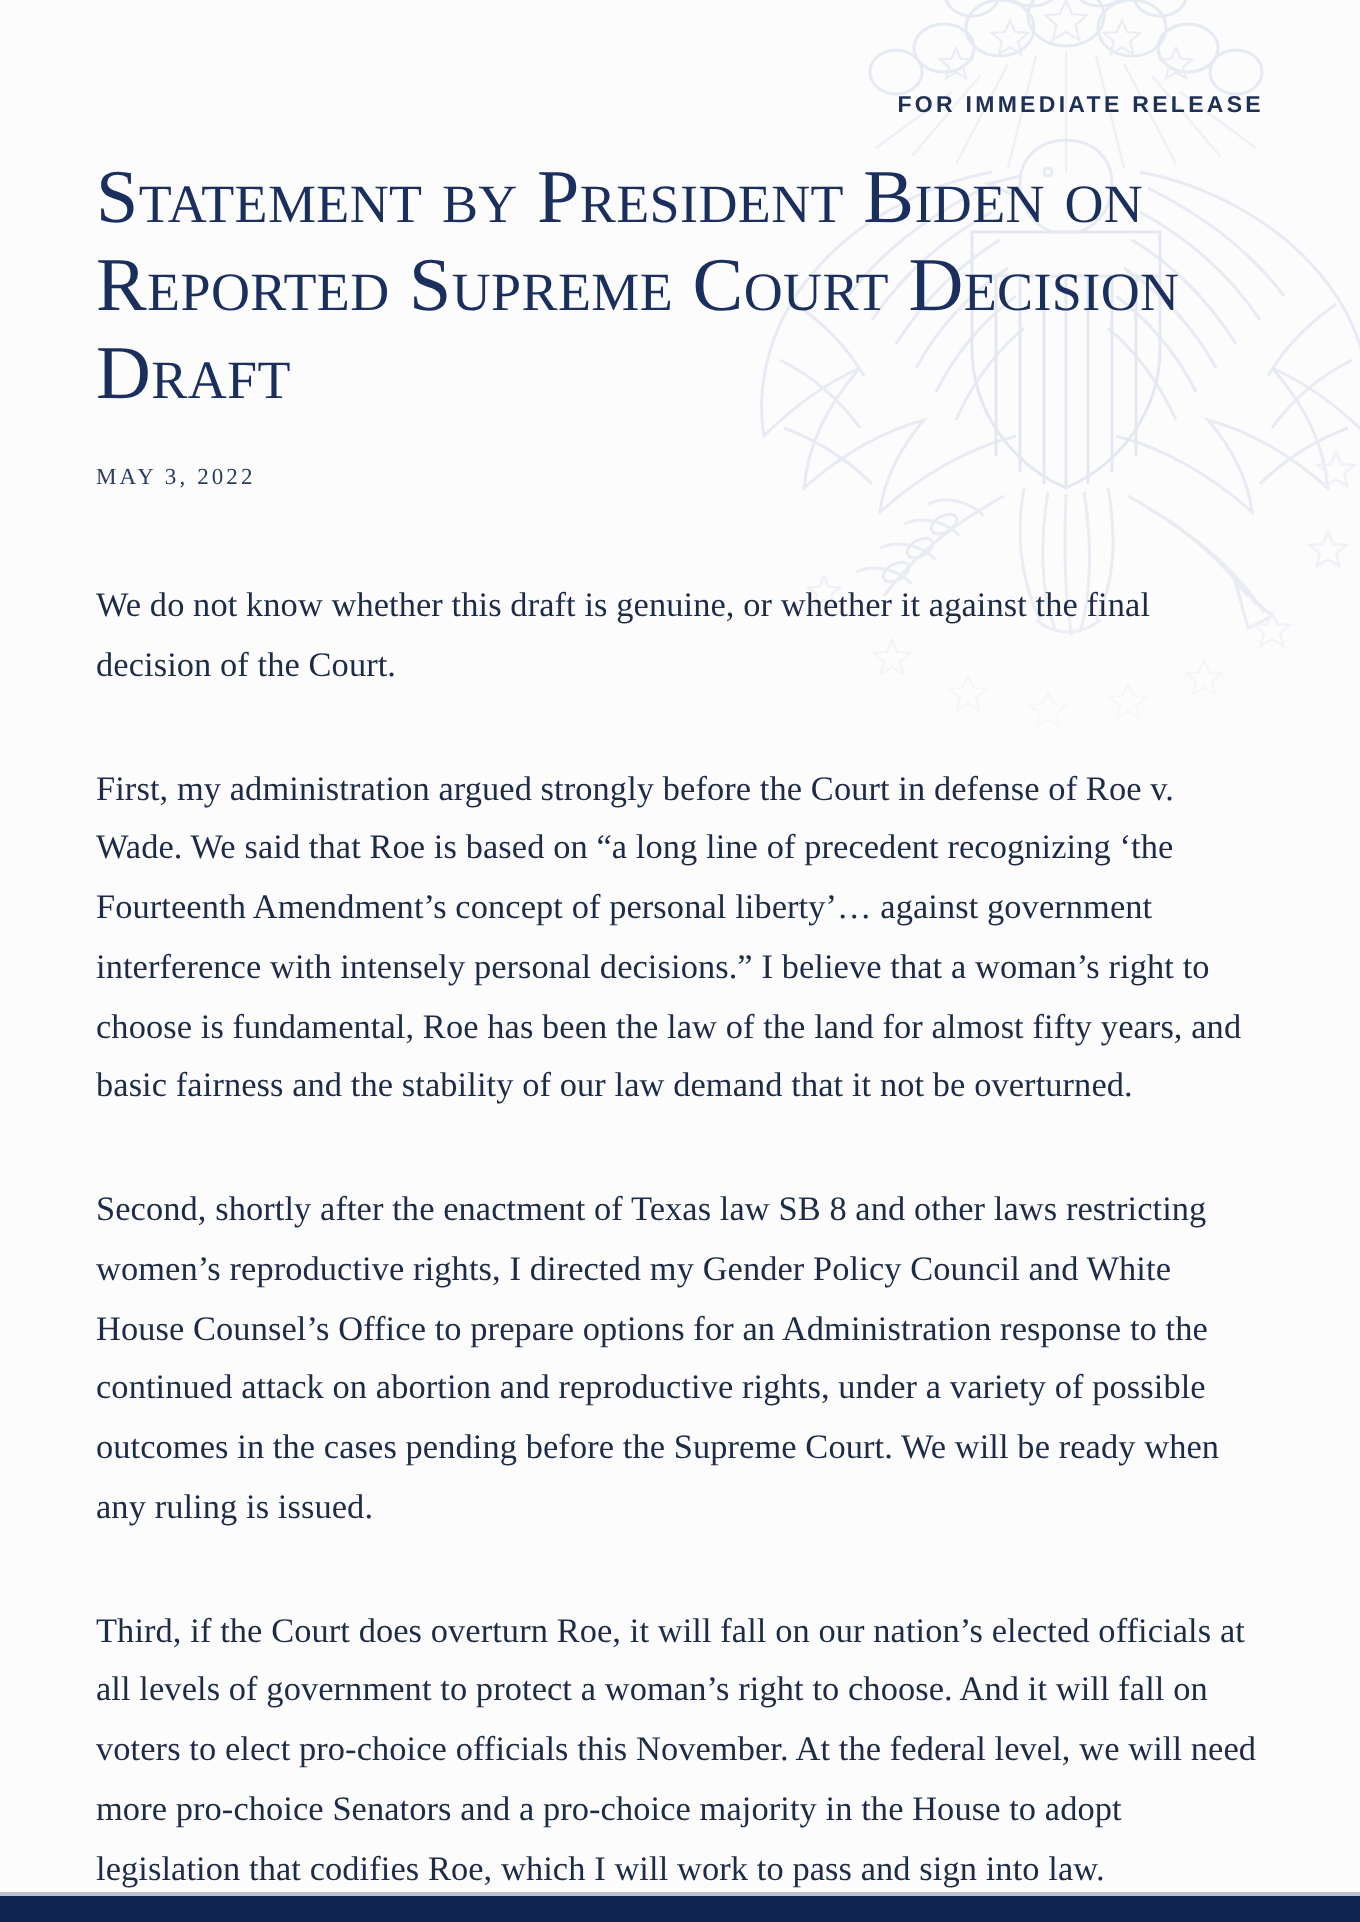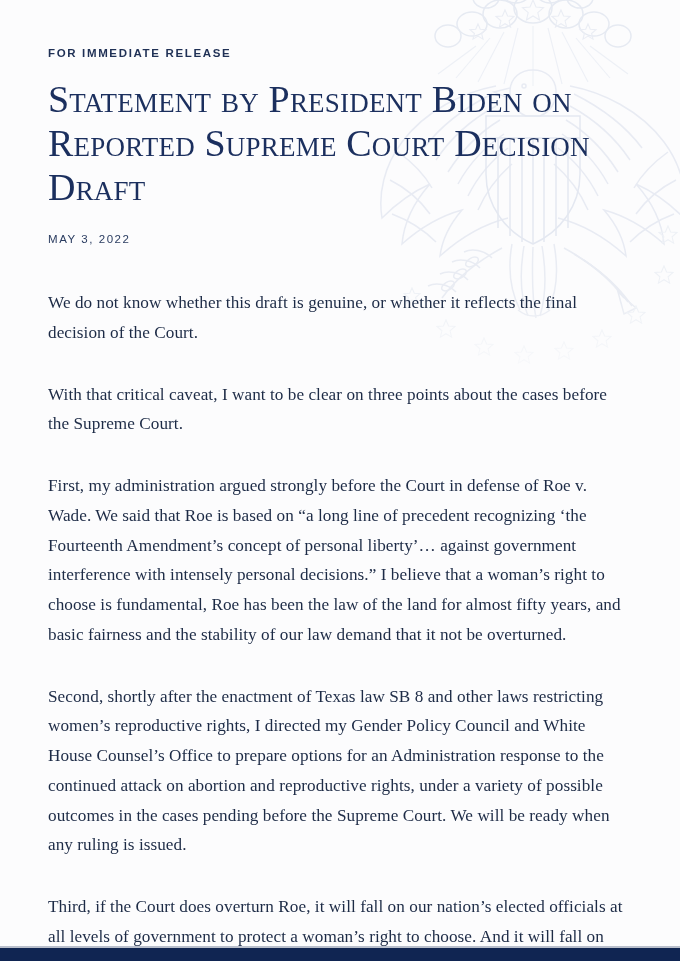--- a/index.html
+++ b/index.html
@@ -53,20 +53,21 @@
 
   #eyebrow {
     margin: 0;
     padding-top: 47px;
     font-size: 11.5px;
     font-weight: bold;
     letter-spacing: 1.65px;
     color: #1f3055;
     text-transform: uppercase;
     font-family: "Liberation Sans", sans-serif;
+    text-align: right;
   }
 
   #headline {
     margin: 18px 0 0 0;
     font-family: "Liberation Serif", serif;
     font-variant: small-caps;
     font-weight: normal;
     font-size: 38px;
     line-height: 1.16;
     letter-spacing: 0.2px;
@@ -74,21 +75,21 @@
     max-width: 580px;
   }
 
   #release-date {
     margin: 24px 0 0 0;
     font-size: 11.5px;
     font-weight: normal;
     letter-spacing: 1.55px;
     color: #2a3c60;
     text-transform: uppercase;
-    font-family: Liberation Sans, sans-serif;
+    font-family: Liberation Serif, serif;
   }
 
   #body-copy {
     margin-top: 43px;
   }
   #body-copy p {
     margin: 0 0 32px 0;
     font-family: "Liberation Serif", serif;
     font-size: 17.2px;
     line-height: 1.73;
@@ -246,22 +247,21 @@
 
 <div id="page">
 
   <div id="eyebrow">FOR IMMEDIATE RELEASE</div>
 
   <h1 id="headline">Statement by President Biden on Reported Supreme Court Decision Draft</h1>
 
   <div id="release-date">MAY 3, 2022</div>
 
   <div id="body-copy">
-    <p>We do not know whether this draft is genuine, or whether it reflects the final decision of the Court.</p>
-    <p>With that critical caveat, I want to be clear on three points about the cases before the Supreme Court.</p>
+    <p>We do not know whether this draft is genuine, or whether it against the final decision of the Court.</p>
     <p>First, my administration argued strongly before the Court in defense of Roe v. Wade. We said that Roe is based on “a long line of precedent recognizing ‘the Fourteenth Amendment’s concept of personal liberty’… against government interference with intensely personal decisions.” I believe that a woman’s right to choose is fundamental, Roe has been the law of the land for almost fifty years, and basic fairness and the stability of our law demand that it not be overturned.</p>
     <p>Second, shortly after the enactment of Texas law SB 8 and other laws restricting women’s reproductive rights, I directed my Gender Policy Council and White House Counsel’s Office to prepare options for an Administration response to the continued attack on abortion and reproductive rights, under a variety of possible outcomes in the cases pending before the Supreme Court. We will be ready when any ruling is issued.</p>
     <p>Third, if the Court does overturn Roe, it will fall on our nation’s elected officials at all levels of government to protect a woman’s right to choose. And it will fall on voters to elect pro-choice officials this November.  At the federal level, we will need more pro-choice Senators and a pro-choice majority in the House to adopt legislation that codifies Roe, which I will work to pass and sign into law.</p>
   </div>
 
 </div>
 
 <div id="footer-rule"></div>
 <div id="footer-bar"></div>
 

